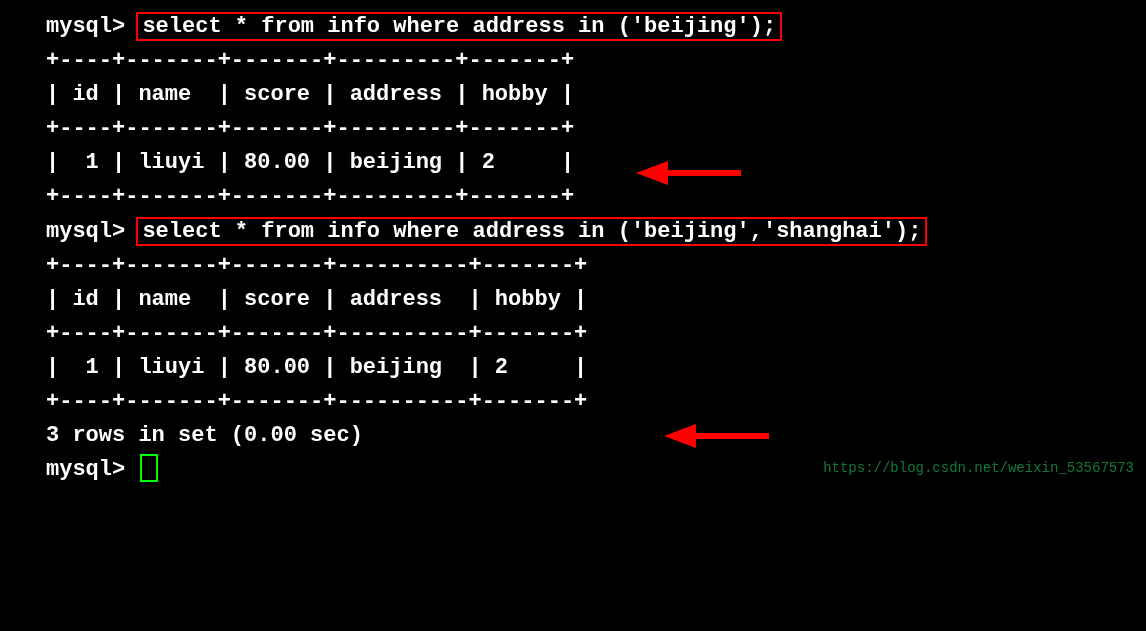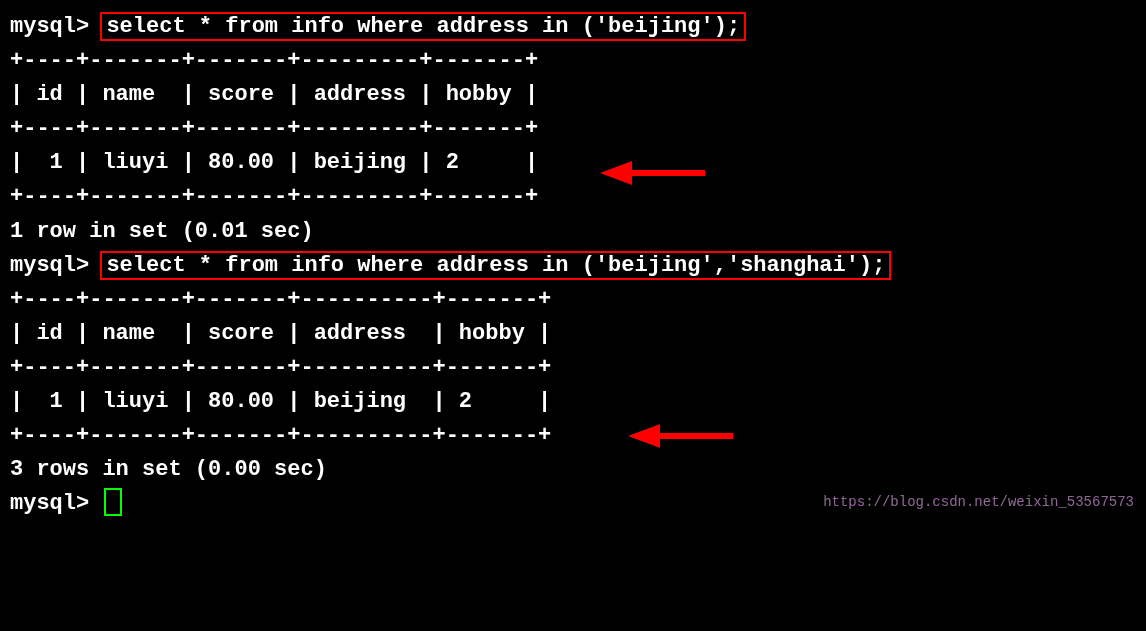--- a/index.html
+++ b/index.html
@@ -11,20 +11,21 @@
     font-size: 22px;
     font-weight: bold;
     line-height: 1.55;
     width: 1146px;
     height: 631px;
     overflow: hidden;
   }
   .terminal {
     padding: 10px 10px 0 10px;
     position: relative;
+    margin-left: 36px;
   }
   .line { white-space: pre; }
   .prompt { }
   .hl-red {
     border: 2px solid #ff0000;
     padding: 0 4px;
     margin-left: -2px;
   }
   .arrow-svg {
     position: absolute;
@@ -38,38 +39,37 @@
     width: 14px;
     height: 24px;
     border: 2px solid #00ff00;
     margin-left: 2px;
     vertical-align: text-bottom;
   }
   .watermark {
     position: absolute;
     right: 12px;
     bottom: 8px;
-    color: #f0abfc;
+    color: #22c55e;
     font-size: 14px;
     font-weight: normal;
     opacity: 0.6;
   }
 </style>
 </head>
 <body>
 
 <div class="terminal">
 
   <div class="line"><span class="prompt">mysql&gt; </span><span class="hl-red">select * from info where address in ('beijing');</span></div>
   <div class="line">+----+-------+-------+---------+-------+</div>
   <div class="line">| id | name  | score | address | hobby |</div>
   <div class="line">+----+-------+-------+---------+-------+</div>
   <div class="line">|  1 | liuyi | 80.00 | beijing | 2     |</div>
   <div class="line">+----+-------+-------+---------+-------+</div>
-  <div class="line">1 row in set (0.01 sec)</div>
 
   <div class="line"></div>
 
   <div class="line"><span class="prompt">mysql&gt; </span><span class="hl-red">select * from info where address in ('beijing','shanghai');</span></div>
   <div class="line">+----+-------+-------+----------+-------+</div>
   <div class="line">| id | name  | score | address  | hobby |</div>
   <div class="line">+----+-------+-------+----------+-------+</div>
   <div class="line">|  1 | liuyi | 80.00 | beijing  | 2     |</div>
   <div class="line">+----+-------+-------+----------+-------+</div>
   <div class="line">3 rows in set (0.00 sec)</div>

